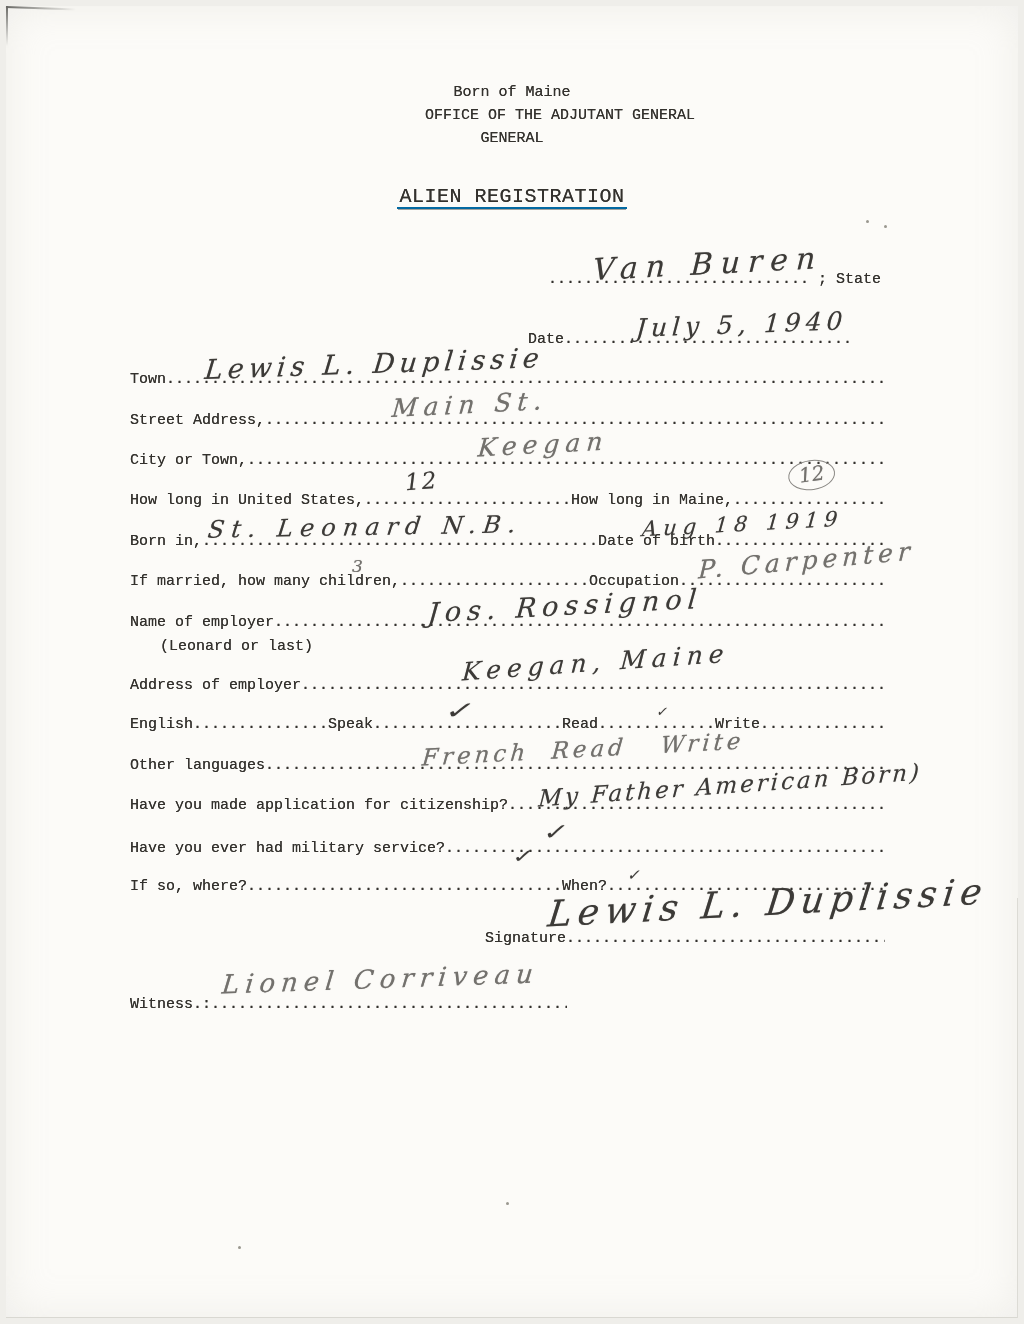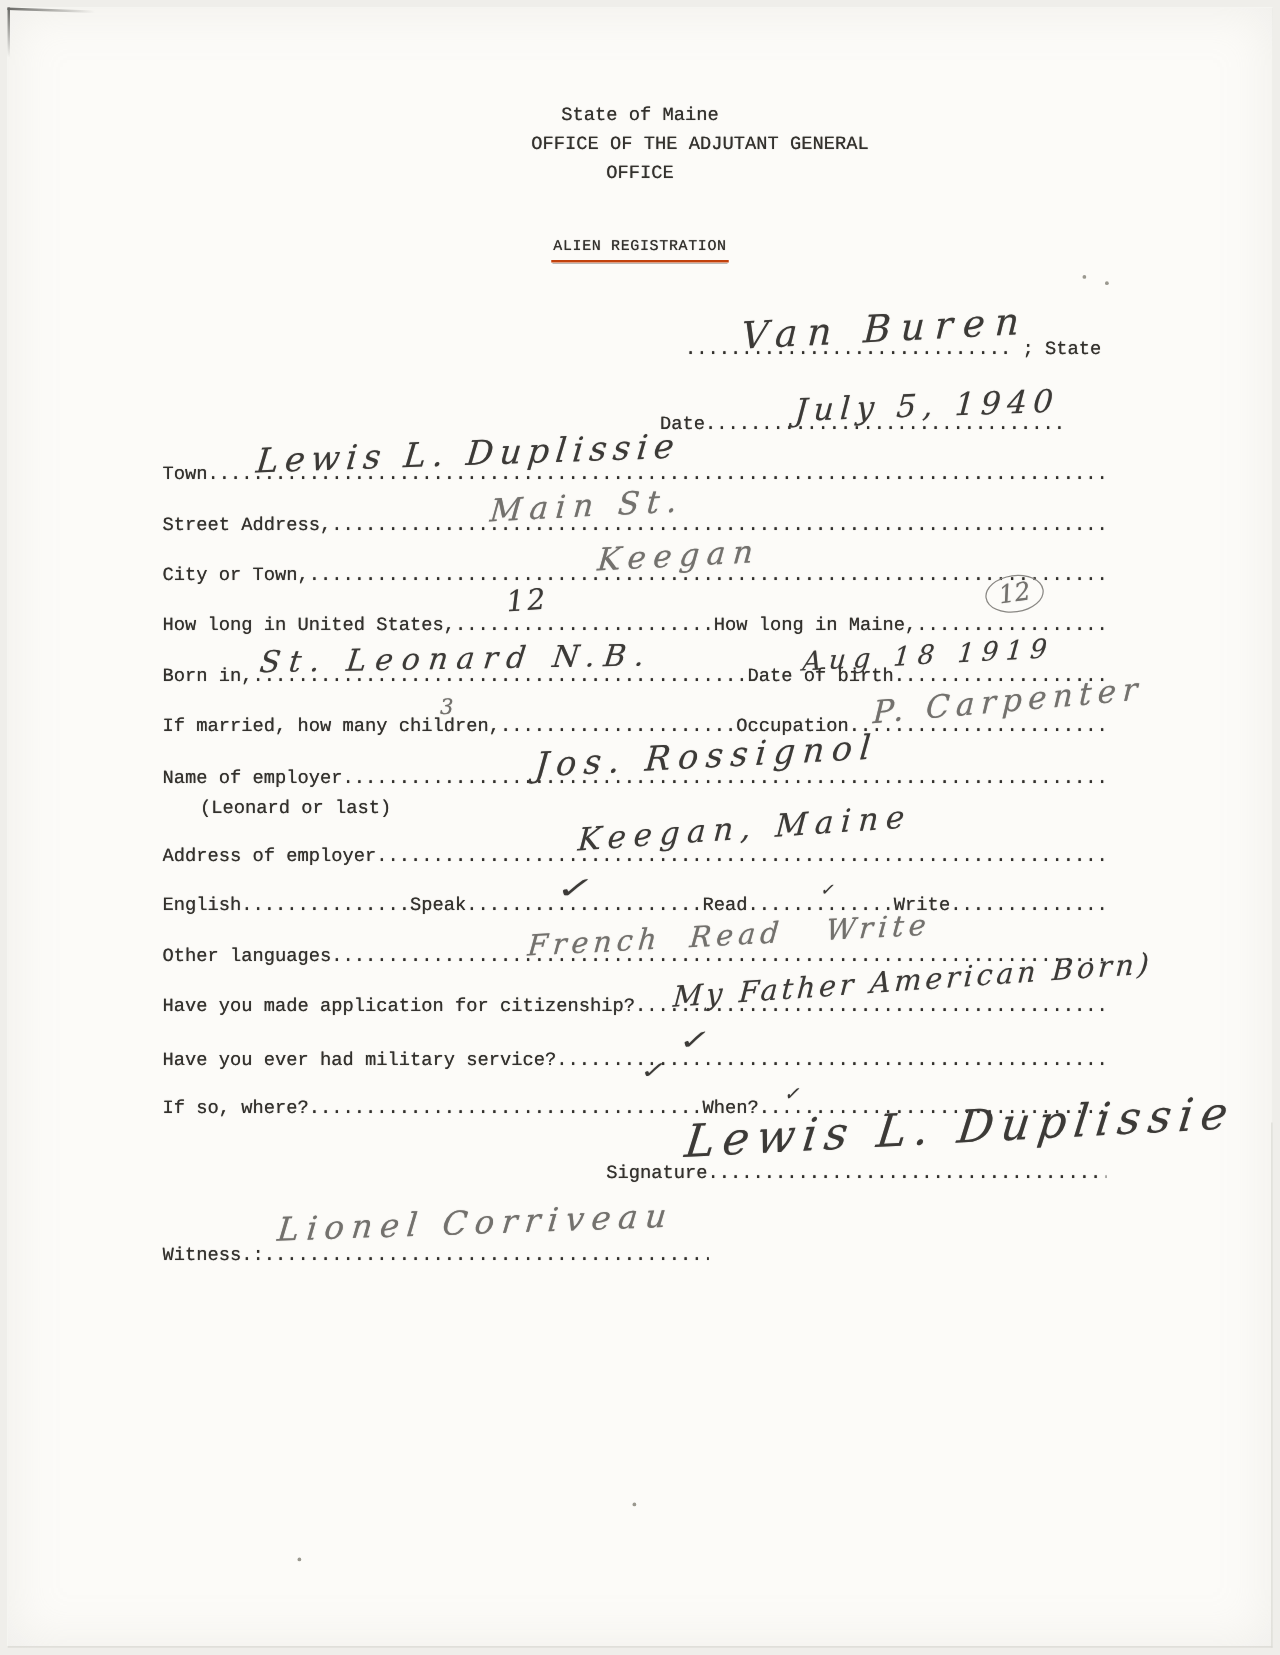--- a/index.html
+++ b/index.html
@@ -24,23 +24,23 @@
     position:absolute;
     font-size:15px;line-height:17px;
     color:#33312d;
     letter-spacing:0;
     white-space:pre;
     overflow:hidden;
     text-shadow:0 0 .6px rgba(45,42,38,.85);
   }
   .centered{left:0;width:1024px;text-align:center;overflow:visible;}
   .title{
-    font-size:12px;letter-spacing:.5px;
+    font-size:20px;letter-spacing:.5px;
     display:inline-block;
-    border-bottom:2px solid #c2410c;
+    border-bottom:2px solid #0369a1;
     padding:0 2px 2px 2px;
     box-shadow:0 2px 0 -1px rgba(58,55,49,.45);
     text-align:right;
   }
   .hw{
     position:absolute;
     font-family:"DejaVu Serif", serif;
     font-style:italic;
     white-space:pre;
     text-shadow:0 0 .7px rgba(60,58,55,.5);
@@ -62,23 +62,23 @@
   <div class="edge-top"></div>
   <div class="edge-left"></div>
   <div class="edge-bottom"></div>
   <div class="edge-right"></div>
   <div class="speck" style="left:860px;top:214px;width:3px;height:3px;"></div>
   <div class="speck" style="left:878px;top:219px;width:3px;height:3px;"></div>
   <div class="speck" style="left:232px;top:1240px;width:3px;height:3px;"></div>
   <div class="speck" style="left:500px;top:1196px;width:3px;height:3px;"></div>
 </div>
 
-<div class="typed centered" style="top:84px;">State of Maine</div>
+<div class="typed centered" style="top:84px;">Born of Maine</div>
 <div class="typed centered" style="top:107px;padding-left:48px;">OFFICE OF THE ADJUTANT GENERAL</div>
-<div class="typed centered" style="top:130px;">OFFICE</div>
+<div class="typed centered" style="top:130px;">GENERAL</div>
 <div class="typed centered" style="top:188px;"><span class="title">ALIEN REGISTRATION</span></div>
 
 <div class="typed" style="left:548px;top:271px;width:345px;">............................. ; State</div>
 <div class="typed" style="left:528px;top:331px;width:340px;">Date................................</div>
 <div class="typed" style="left:130px;top:371px;width:757px;">Town................................................................................</div>
 <div class="typed" style="left:130px;top:412px;width:757px;">Street Address,......................................................................</div>
 <div class="typed" style="left:130px;top:452px;width:757px;">City or Town,..........................................................................</div>
 <div class="typed" style="left:130px;top:492px;width:757px;">How long in United States,.......................How long in Maine,....................</div>
 <div class="typed" style="left:130px;top:533px;width:757px;">Born in,............................................Date of birth....................</div>
 <div class="typed" style="left:130px;top:573px;width:757px;">If married, how many children,.....................Occupation.........................</div>

